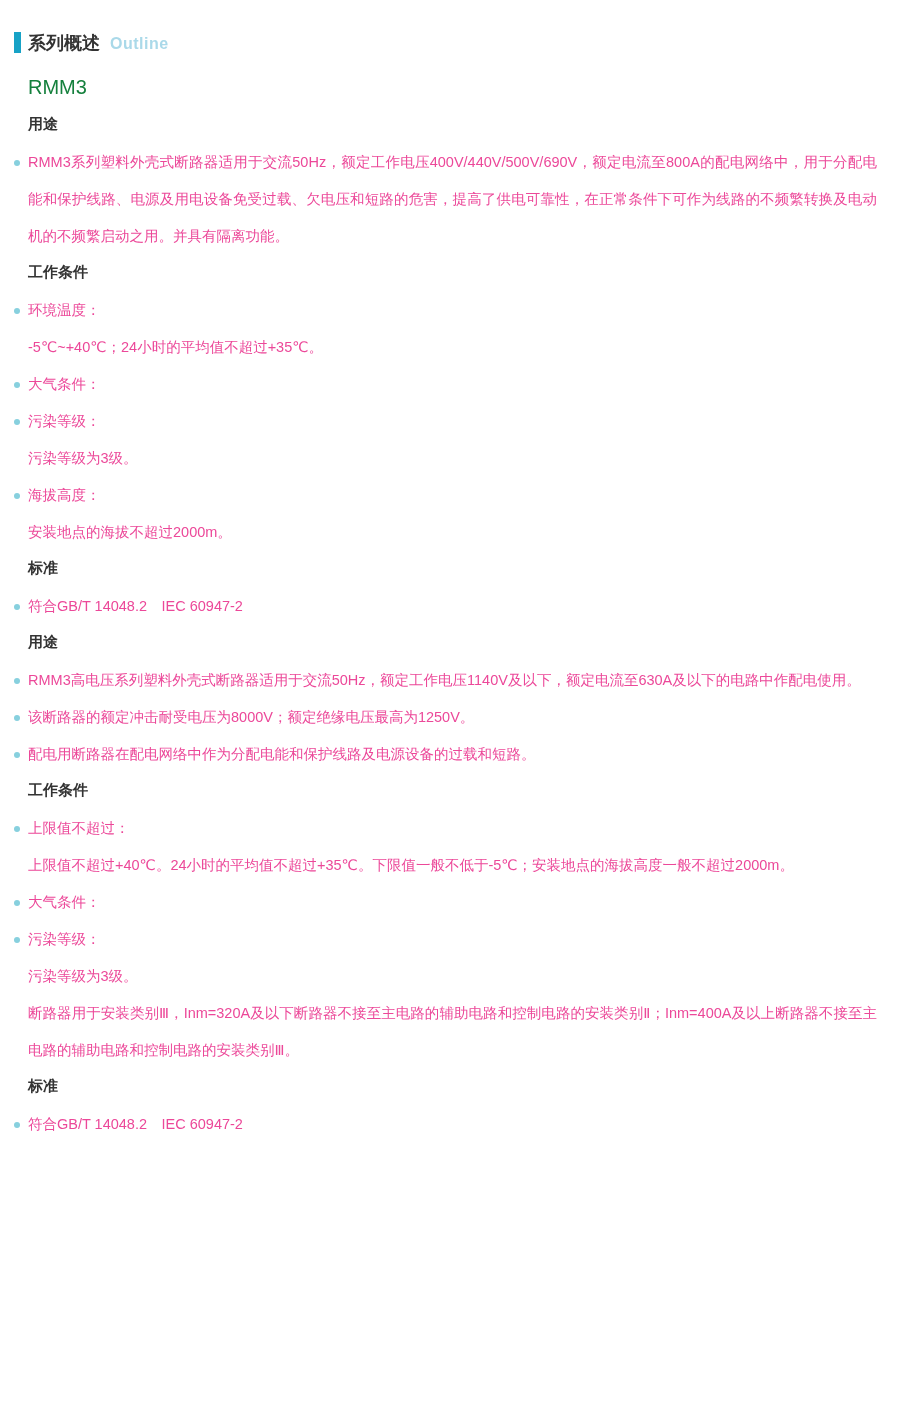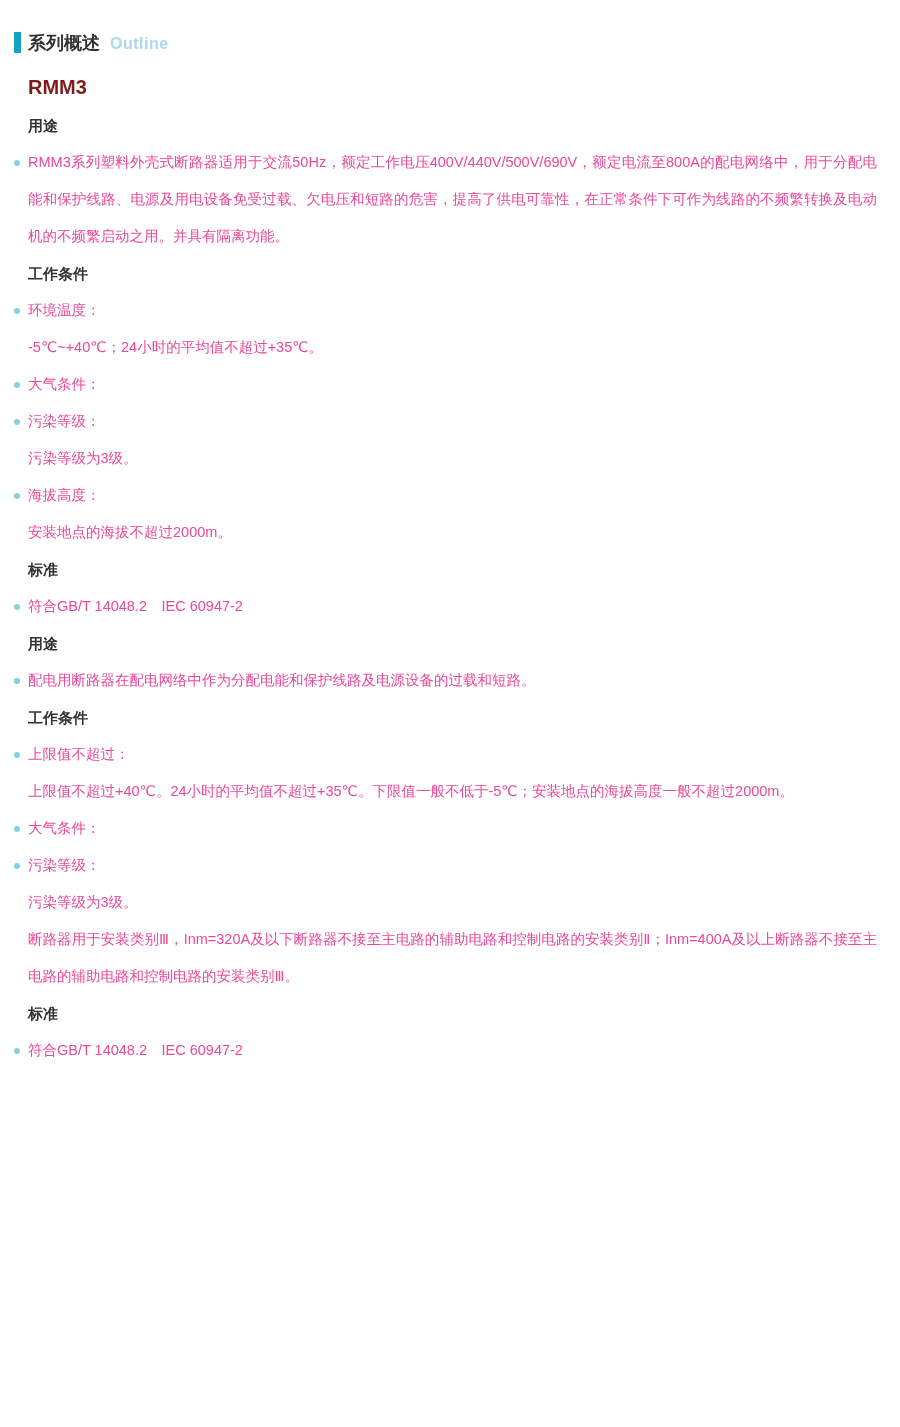--- a/index.html
+++ b/index.html
@@ -40,38 +40,39 @@
   .title-en {
     font-size: 16px;
     font-weight: 700;
     color: #aad9e9;
     margin-left: 10px;
     letter-spacing: 0.5px;
   }
   
   .model-heading {
     font-size: 20px;
-    font-weight: 700;
-    color: #7f1d1d;
+    font-weight: 400;
+    color: #15803d;
     line-height: 40px;
     margin: 0;
   }
   
   .block {
     font-size: 14.5px;
     color: #ec4899;
     line-height: 37px;
     margin: 0;
     text-align: justify;
   }
   .block.heading {
     font-weight: 700;
     color: #333333;
     font-size: 15px;
     text-align: left;
+    font-family: Liberation Mono, monospace;
   }
   .block.bullet {
     position: relative;
   }
   .bullet-dot {
     position: absolute;
     left: -14px;
     top: 15.5px;
     width: 6px;
     height: 6px;
@@ -94,21 +95,22 @@
       <div class="block bullet"><span class="bullet-dot"></span><span>环境温度：</span></div>
       <div class="block plain"><span>-5℃~+40℃；24小时的平均值不超过+35℃。</span></div>
       <div class="block bullet"><span class="bullet-dot"></span><span>大气条件：</span></div>
       <div class="block bullet"><span class="bullet-dot"></span><span>污染等级：</span></div>
       <div class="block plain"><span>污染等级为3级。</span></div>
       <div class="block bullet"><span class="bullet-dot"></span><span>海拔高度：</span></div>
       <div class="block plain"><span>安装地点的海拔不超过2000m。</span></div>
       <div class="block heading"><span>标准</span></div>
       <div class="block bullet"><span class="bullet-dot"></span><span>符合GB/T 14048.2　IEC 60947-2</span></div>
       <div class="block heading"><span>用途</span></div>
-      <div class="block bullet"><span class="bullet-dot"></span></div>
+      <div class="block bullet"><span class="bullet-dot"></span><span>RMM3高电压系列塑料外壳式断路器适用于交流50Hz，额定工作电压1140V及以下，额定电流至630A及以下的电路中作配电使用。</span></div>
+      <div class="block bullet"><span class="bullet-dot"></span><span>该断路器的额定冲击耐受电压为8000V；额定绝缘电压最高为1250V。</span></div>
       <div class="block bullet"><span class="bullet-dot"></span><span>配电用断路器在配电网络中作为分配电能和保护线路及电源设备的过载和短路。</span></div>
       <div class="block heading"><span>工作条件</span></div>
       <div class="block bullet"><span class="bullet-dot"></span><span>上限值不超过：</span></div>
       <div class="block plain"><span>上限值不超过+40℃。24小时的平均值不超过+35℃。下限值一般不低于-5℃；安装地点的海拔高度一般不超过2000m。</span></div>
       <div class="block bullet"><span class="bullet-dot"></span><span>大气条件：</span></div>
       <div class="block bullet"><span class="bullet-dot"></span><span>污染等级：</span></div>
       <div class="block plain"><span>污染等级为3级。</span></div>
       <div class="block plain"><span>断路器用于安装类别Ⅲ，Inm=320A及以下断路器不接至主电路的辅助电路和控制电路的安装类别Ⅱ；Inm=400A及以上断路器不接至主电路的辅助电路和控制电路的安装类别Ⅲ。</span></div>
       <div class="block heading"><span>标准</span></div>
       <div class="block bullet"><span class="bullet-dot"></span><span>符合GB/T 14048.2　IEC 60947-2</span></div>

